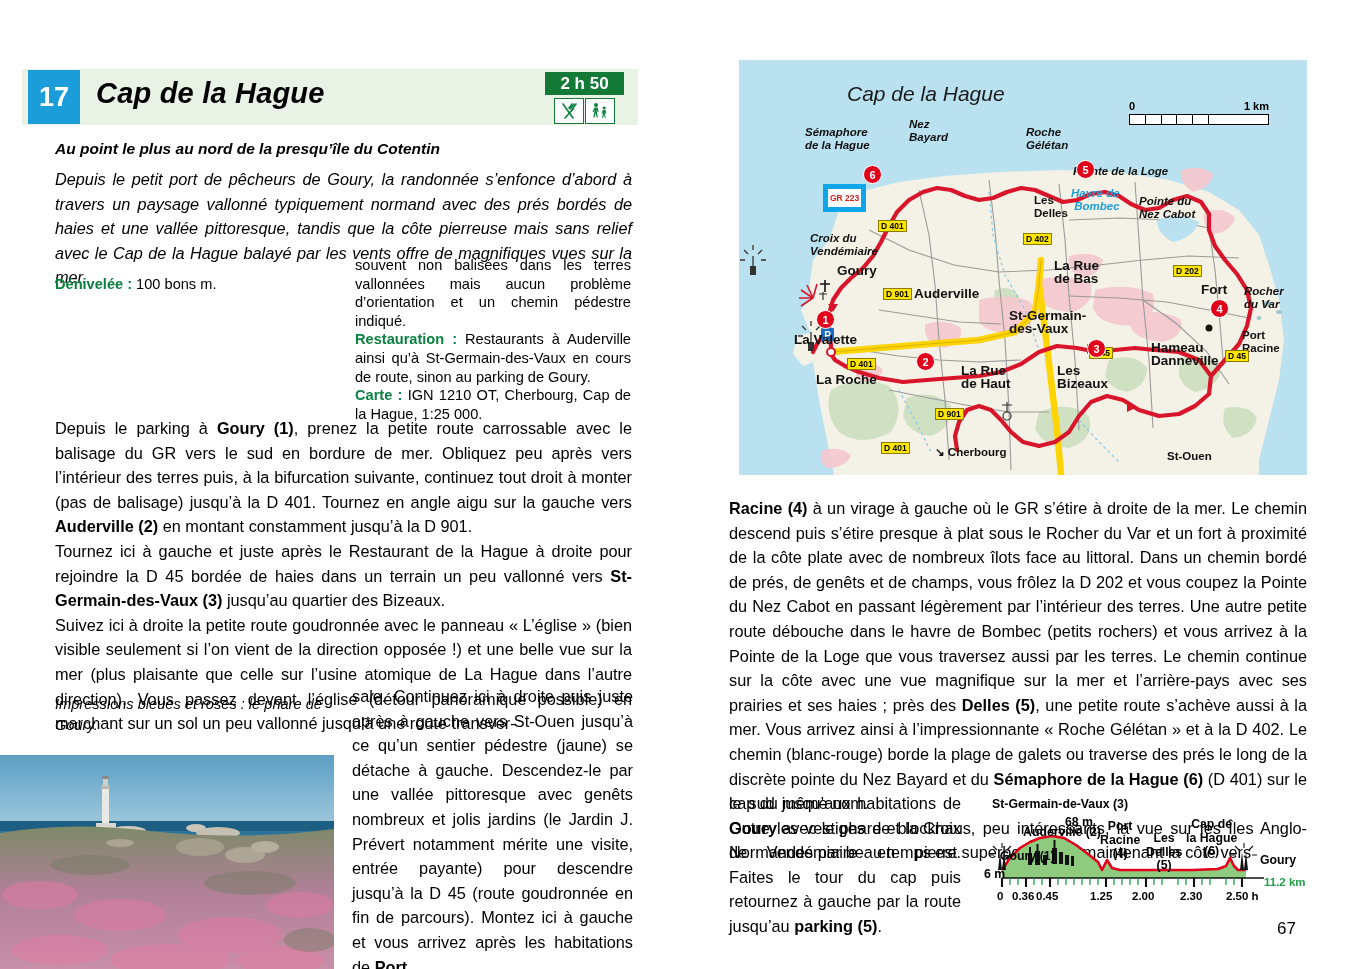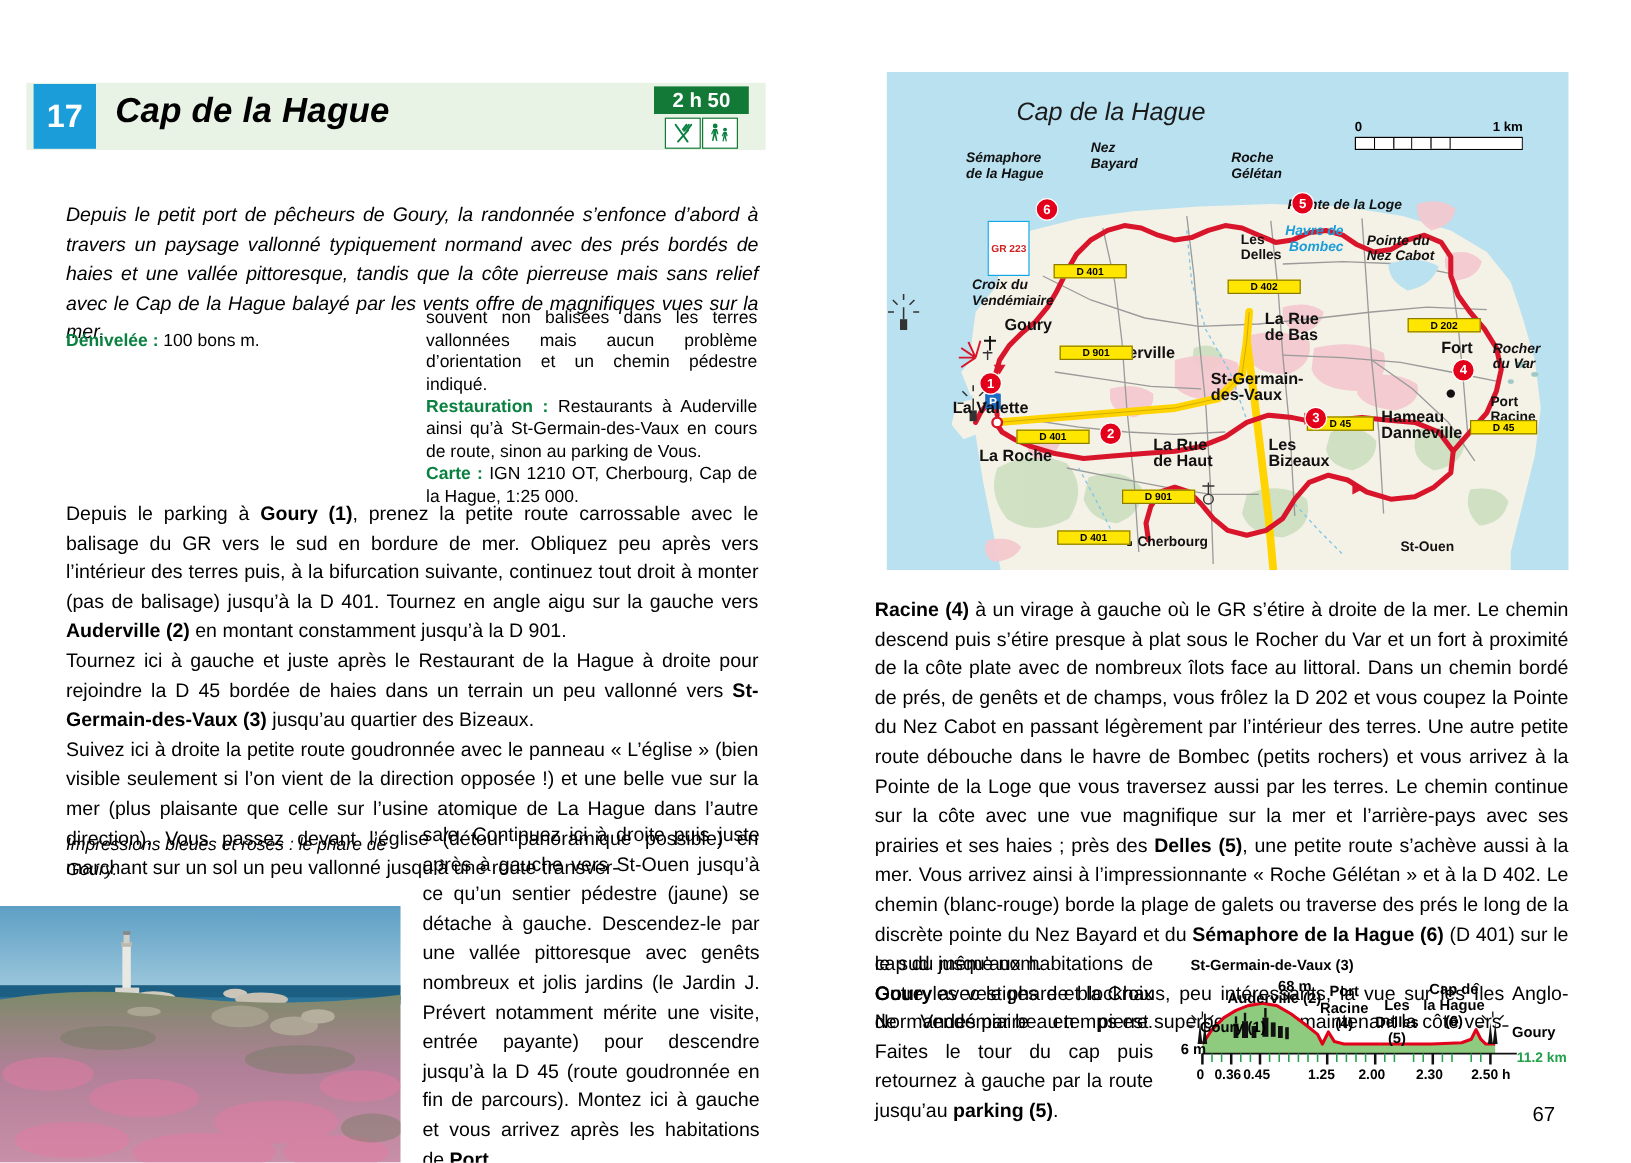--- a/index.html
+++ b/index.html
@@ -184,31 +184,31 @@
   .map-label.big {
     font-size: 13.5px;
   }
   .road-badge {
     position: absolute;
     background: #ffe600;
     border: 1px solid #8a7b00;
     color: #000;
     font-size: 8.5px;
     font-weight: bold;
-    padding: 0px 18px;
+    padding: 0px 2px;
     line-height: 10px;
   }
   .gr-badge {
     position: absolute;
     background: #fff;
-    border: 1px solid #0ea5e9;
+    border: 5px solid #0ea5e9;
     color: #d02020;
     font-size: 8.5px;
     font-weight: bold;
-    padding: 17px 2px;
+    padding: 4px 2px;
     line-height: 10px;
   }
   .wp {
     position: absolute;
     width: 17px; height: 17px;
     border-radius: 50%;
     background: #e2001a;
     color: #fff;
     font-size: 11px;
     font-weight: bold;
@@ -321,31 +321,32 @@
         <g fill="#0a8140">
           <circle cx="6" cy="3" r="2"></circle>
           <path d="M4.4 5.5 h3.2 l1.1 4.2 -1.1 .35 -.8 -2.6 v2.2 l1.1 5.6 -1.2 .25 -1.1 -4.6 -1.1 4.6 -1.2 -.25 1.1 -5.6 v-2.2 l-.8 2.6 -1.1 -.35 z"></path>
           <circle cx="14.2" cy="6" r="1.6"></circle>
           <path d="M12.9 8.1 h2.6 l.9 3.3 -.9 .3 -.65 -2 v1.7 l.9 4.3 -.95 .2 -.9 -3.5 -.9 3.5 -.95 -.2 .9 -4.3 v-1.7 l-.65 2 -.9 -.3 z"></path>
         </g>
       </svg>
     </div>
   </div>
 
+  <div id="subtitle">Au point le plus au nord de la presqu’île du Cotentin</div>
 
   <div id="intro">Depuis le petit port de pêcheurs de Goury, la randonnée s’enfonce d’abord à travers un paysage vallonné typiquement normand avec des prés bordés de haies et une vallée pittoresque, tandis que la côte pierreuse mais sans relief avec le Cap de la Hague balayé par les vents offre de magnifiques vues sur la mer.</div>
 
   <div id="info-block">
     <div class="info-col">
       <br>
       <span><span class="lbl">Dénivelée :</span><span> 100 bons m.</span></span><br>
     </div>
     <div class="info-col">
       <span>souvent non balisées dans les terres vallonnées mais aucun problème d’orientation et un chemin pédestre indiqué.</span><br>
-      <span><span class="lbl">Restauration :</span><span> Restaurants à Auderville ainsi qu’à St-Germain-des-Vaux en cours de route, sinon au parking de Vous.</span></span><br>
+      <span><span class="lbl">Restauration :</span><span> Restaurants à Auderville ainsi qu’à St-Germain-des-Vaux en cours de route, sinon au parking de Goury.</span></span><br>
       <span><span class="lbl">Carte :</span><span> IGN 1210 OT, Cherbourg, Cap de la Hague, 1:25 000.</span></span>
     </div>
   </div>
 
   <div id="body-col-full">Depuis le parking à <b>Goury (1)</b>, prenez la petite route carrossable avec le balisage du GR vers le sud en bordure de mer. Obliquez peu après vers l’intérieur des terres puis, à la bifurcation suivante, continuez tout droit à monter (pas de balisage) jusqu’à la D 401. Tournez en angle aigu sur la gauche vers <b>Auderville (2)</b> en montant constamment jusqu’à la D 901.<br>Tournez ici à gauche et juste après le Restaurant de la Hague à droite pour rejoindre la D 45 bordée de haies dans un terrain un peu vallonné vers <b>St-Germain-des-Vaux (3)</b> jusqu’au quartier des Bizeaux.<br>Suivez ici à droite la petite route goudronnée avec le panneau « L’église » (bien visible seulement si l’on vient de la direction opposée !) et une belle vue sur la mer (plus plaisante que celle sur l’usine atomique de La Hague dans l’autre direction). Vous passez devant l’église (détour panoramique possible) en marchant sur un sol un peu vallonné jusqu’à une route transver-</div>
 
   <div id="photo-caption">Impressions bleues et roses : le phare de Goury.</div>
 
   <div id="body-col-right">sale. Continuez ici à droite puis juste après à gauche vers St-Ouen jusqu’à ce qu’un sentier pédestre (jaune) se détache à gauche. Descendez-le par une vallée pittoresque avec genêts nombreux et jolis jardins (le Jardin J. Prévert notamment mérite une visite, entrée payante) pour descendre jusqu’à la D 45 (route goudronnée en fin de parcours). Montez ici à gauche et vous arrivez après les habitations de <b>Port</b></div>
 

